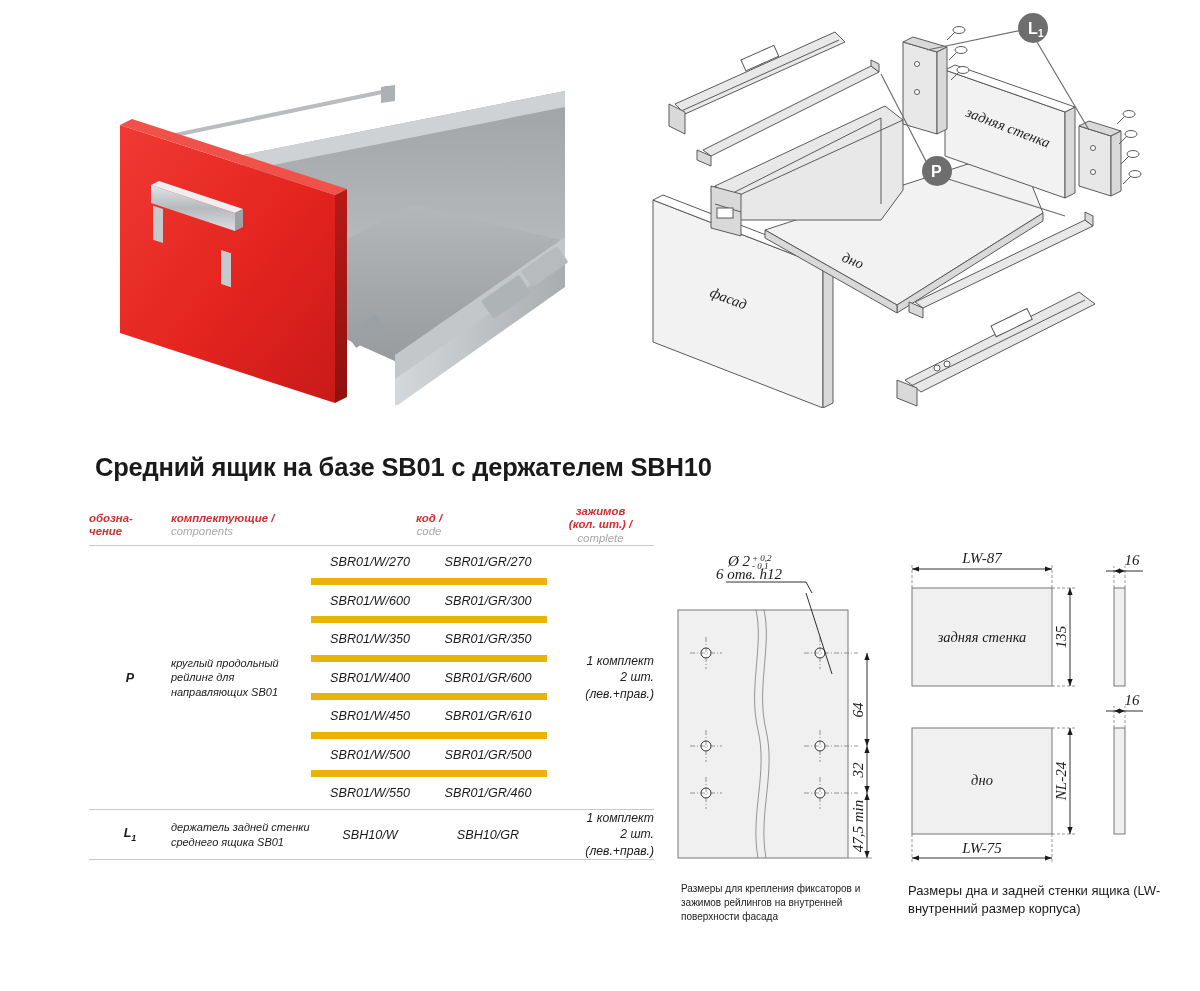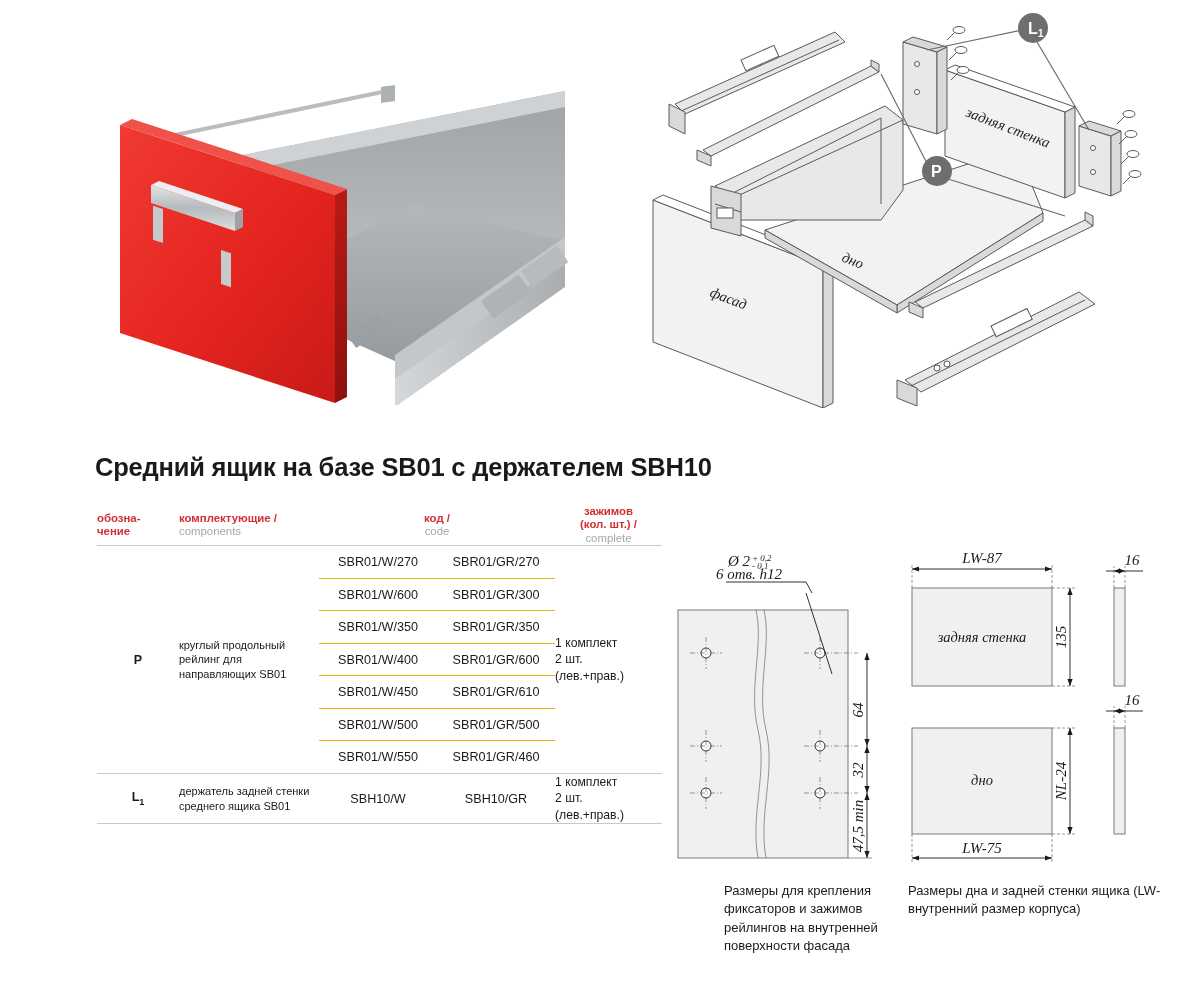--- a/index.html
+++ b/index.html
@@ -22,21 +22,21 @@
   .cal-txt{font-family:"Liberation Sans",sans-serif;font-weight:bold;fill:#ffffff;}
 
   
   #page-title{
     position:absolute;left:95px;top:441px;
     font-size:25.5px;font-weight:bold;letter-spacing:-0.2px;
     color:#1a1a1a;white-space:nowrap;margin-top:12px;
   }
 
   
-  #spec-table{position:absolute;left:97px;top:505px;width:565px;}
+  #spec-table{position:absolute;left:89px;top:505px;width:565px;font-style:italic;}
   table.spec{border-collapse:collapse;width:565px;table-layout:fixed;}
   table.spec td,table.spec th{padding:0;vertical-align:middle;}
 
   .col-desig{width:82px;}
   .col-comp{width:140px;}
   .col-codew{width:118px;}
   .col-codegr{width:118px;}
   .col-kit{width:107px;}
 
   th.hcell{
@@ -50,42 +50,42 @@
   tr.head-rule td{border-bottom:1.4px solid #c9c9c9;height:0;font-size:0;line-height:0;}
 
   td.desig{
     text-align:center;font-size:12.5px;font-weight:bold;color:#1a1a1a;
   }
   td.comp{
     font-size:11px;line-height:1.32;color:#1a1a1a;padding-left:2px;
   }
   td.code{
     text-align:center;font-size:12.6px;color:#1a1a1a;
-    height:31.5px;border-bottom:1px solid #eab308;
+    height:31.5px;border-bottom:7px solid #eab308;
   }
   td.code.last-of-group{border-bottom:none;}
   td.kit{
-    text-align:left;font-size:12.2px;line-height:1.35;color:#1a1a1a;
+    text-align:right;font-size:12.2px;line-height:1.35;color:#1a1a1a;
   }
   tr.group-rule td{border-bottom:1.4px solid #c9c9c9;height:0;font-size:0;line-height:0;}
   tr.bottom-rule td{border-bottom:1.4px solid #c9c9c9;height:0;font-size:0;line-height:0;}
   .sub{font-size:9px;vertical-align:sub;}
 
   
   #facade-drawing{position:absolute;left:660px;top:548px;width:245px;height:325px;text-decoration:underline;}
   #panels-drawing{position:absolute;left:900px;top:548px;width:295px;height:325px;}
   .dw-svg{display:block;width:100%;height:100%;}
   .dim-t{font-family:"Liberation Serif",serif;font-style:italic;font-size:15px;fill:#1a1a1a;}
   .dim-t-s{font-family:"Liberation Serif",serif;font-style:italic;font-size:9px;fill:#1a1a1a;}
   .lbl-t{font-family:"Liberation Serif",serif;font-style:italic;font-size:14.5px;fill:#1a1a1a;}
 
   
   #caption-facade{
     position:absolute;left:681px;top:882px;width:195px;
-    font-size:13px;line-height:1.42;color:#1a1a1a;margin-left:43px;
+    font-size:10px;line-height:1.42;color:#1a1a1a;
   }
   #caption-panels{
     position:absolute;left:908px;top:882px;width:280px;
     font-size:13px;line-height:1.42;color:#1a1a1a;
   }
 </style>
 </head>
 <body>
 
 <div id="top-section">

